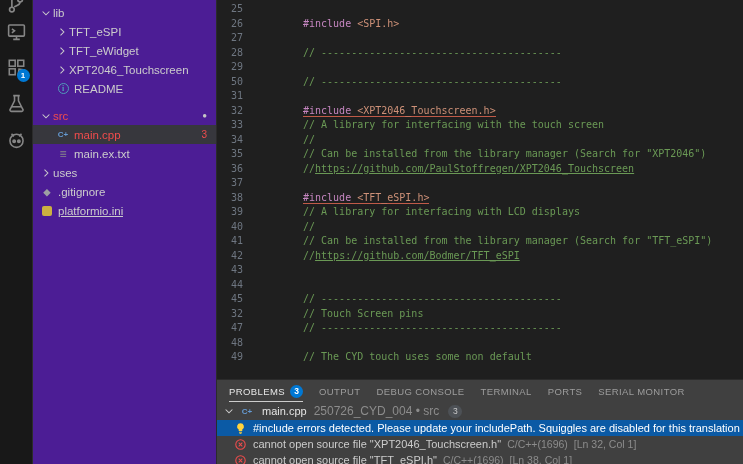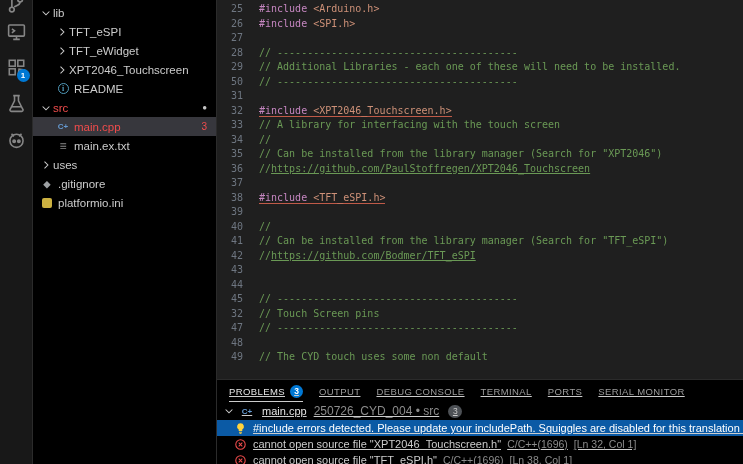--- a/index.html
+++ b/index.html
@@ -8,21 +8,21 @@
   .screen { width:743px; height:464px; overflow:hidden; position:relative; background:#1f1f1f; display:flex; }
 
   
   .activitybar { width:33px; background:#181818; border-right:1px solid #2b2b2b; display:flex; flex-direction:column; align-items:center; overflow:hidden; flex:none; }
   .ab-icon { width:33px; height:36px; display:flex; align-items:center; justify-content:center; position:relative; color:#868686; cursor:pointer; }
   .ab-icon.cropped { height:20px; margin-top:-7px; }
   .ab-icon svg { stroke:#868686; }
   .ab-badge { position:absolute; right:3px; bottom:3px; background:#0078d4; color:#fff; border-radius:50%; width:13px; height:13px; font-size:8px; line-height:13px; text-align:center; font-weight:bold; }
 
   
-  .sidebar { width:184px; background:#000000; border-right:1px solid #2b2b2b; padding-top:3px; font-size:11.5px; color:#cccccc; overflow:hidden; flex:none; }
+  .sidebar { width:184px; background:#4c1d95; border-right:1px solid #2b2b2b; padding-top:3px; font-size:11.5px; color:#cccccc; overflow:hidden; flex:none; }
   .ex-row { height:19px; display:flex; align-items:center; white-space:nowrap; cursor:pointer; }
   .ex-row.selected { background:#37373d; }
   .twisty { width:14px; flex:none; display:flex; align-items:center; justify-content:center; }
   .fi { width:16px; height:14px; flex:none; display:flex; align-items:center; justify-content:center; margin-right:3px; font-weight:bold; }
   .fi-info { color:#519aba; }
   .fi-info i { font-style:normal; border:1px solid #519aba; border-radius:50%; width:11px; height:11px; line-height:10px; font-size:8px; text-align:center; display:block; font-family:"Liberation Serif",serif; }
   .fi-cpp { color:#659ad2; font-size:8px; }
   .fi-txt { color:#8a8a8a; font-size:12px; font-weight:normal; }
   .fi-git { color:#9da0a3; font-size:9px; }
   .fi-ini b { display:block; width:10px; height:10px; border-radius:2px; background:#ccb141; }
@@ -30,31 +30,31 @@
   .ex-label.err { color:#f14c4c; }
   .ex-right { margin-left:auto; padding-right:9px; font-size:10px; }
   .ex-right.err { color:#f14c4c; }
   .ex-right.dot { color:#c5c5c5; font-size:8px; }
 
   
   .main { flex:1; display:flex; flex-direction:column; min-width:0; }
 
   
   .editor { height:379px; overflow:hidden; padding-top:2px; font-family:"DejaVu Sans Mono", monospace; font-size:10px; background:#1f1f1f; cursor:text; }
-  .code-line { display:flex; height:14.5px; line-height:14.5px; white-space:pre; }
+  .code-line { display:flex; height:14.5px; line-height:14.5px; white-space:pre;gap:44px; }
   .ln { width:26px; flex:none; text-align:right; color:#6e7681; }
   .lc { padding-left:16px; }
   .tok-pp  { color:#c586c0; }
   .tok-hdr { color:#ce9178; }
   .tok-cmt { color:#6a9955; }
   .tok-lnk { color:#6a9955; text-decoration:underline; cursor:pointer; }
   .tok-u   { border-bottom:1px solid #c05a48; }
 
   
-  .panel { flex:1; border-top:1px solid #2b2b2b; background:#000000; color:#cccccc; overflow:hidden;text-decoration:underline; }
+  .panel { flex:1; border-top:1px solid #2b2b2b; background:#404040; color:#cccccc; overflow:hidden; }
   .panel-tabs { height:22px; display:flex; align-items:center; gap:16px; padding:0 12px; font-size:9.5px; letter-spacing:.4px; color:#9d9d9d; }
   .tab { display:flex; align-items:center; gap:5px; height:100%; cursor:pointer; }
   .tab.active { color:#e7e7e7; box-shadow:inset 0 -1px 0 #cccccc; }
   .tab-badge { background:#0078d4; color:#fff; border-radius:8px; min-width:13px; height:13px; font-size:8.5px; line-height:13px; text-align:center; font-weight:bold; letter-spacing:0; }
   .pgroup { height:18px; display:flex; align-items:center; padding-left:6px; gap:4px; font-size:11px; cursor:pointer; }
   .pgroup .fname { color:#e4e4e4; }
   .pgroup .dim { color:#8c8c8c; font-size:12px; margin-left:3px; }
   .group-badge { background:#4d5156; color:#ccc; border-radius:8px; min-width:14px; height:13px; font-size:8.5px; line-height:13px; text-align:center; margin-left:5px; }
   .prow { height:16px; display:flex; align-items:center; padding-left:16px; gap:6px; font-size:11px; white-space:nowrap; overflow:hidden; cursor:pointer; }
   .prow.selected { background:#0b5aa5; color:#fff; }
@@ -138,21 +138,21 @@
             </svg>
           </span>
           <span class="ex-label">XPT2046_Touchscreen</span>
         </div>
         <div class="ex-row" style="padding-left: 22px;">
           <span class="fi fi-info">
             <i>i</i>
           </span>
           <span class="ex-label">README</span>
         </div>
-        <div class="ex-row" style="padding-left: 6px;">
+        <div class="ex-row" style="padding-left: 6px; margin-top: 8px;">
           <span class="twisty">
             <svg width="12" height="12" viewBox="0 0 16 16" fill="none" stroke="#cccccc" stroke-width="1.4">
               <path d="M3.5 6l4.5 4.5L12.5 6"></path>
             </svg>
           </span>
           <span class="ex-label err">src</span>
           <span class="ex-right dot">●</span>
         </div>
         <div class="ex-row selected" style="padding-left: 22px;">
           <span class="fi fi-cpp">C+</span>
@@ -168,45 +168,45 @@
             <svg width="12" height="12" viewBox="0 0 16 16" fill="none" stroke="#cccccc" stroke-width="1.4">
               <path d="M6 3.5l4.5 4.5L6 12.5"></path>
             </svg>
           </span>
           <span class="ex-label">uses</span>
         </div>
         <div class="ex-row" style="padding-left: 6px;">
           <span class="fi fi-git">◆</span>
           <span class="ex-label">.gitignore</span>
         </div>
-        <div class="ex-row" style="padding-left: 6px;">
+        <div class="ex-row" style="padding-left: 6px; text-decoration: underline;">
           <span class="fi fi-ini">
             <b></b>
           </span>
           <span class="ex-label">platformio.ini</span>
         </div>
       </div>
   </div>
   <div class="main">
     <div class="editor" id="code-lines">
-        <div class="code-line"><span class="ln">25</span><span class="lc"><span class="tok-pp">#include </span><span class="tok-hdr">&lt;Arduino.h&gt;</span></span></div>
+        <div class="code-line"><span class="ln">25</span></div>
         <div class="code-line"><span class="ln">26</span><span class="lc"><span class="tok-pp">#include </span><span class="tok-hdr">&lt;SPI.h&gt;</span></span></div>
         <div class="code-line"><span class="ln">27</span><span class="lc"></span></div>
         <div class="code-line"><span class="ln">28</span><span class="lc"><span class="tok-cmt">// ----------------------------------------</span></span></div>
-        <div class="code-line"><span class="ln">29</span><span class="lc"><span class="tok-cmt">// Additional Libraries - each one of these will need to be installed.</span></span></div>
+        <div class="code-line"><span class="ln">29</span></div>
         <div class="code-line"><span class="ln">50</span><span class="lc"><span class="tok-cmt">// ----------------------------------------</span></span></div>
         <div class="code-line"><span class="ln">31</span><span class="lc"></span></div>
         <div class="code-line"><span class="ln">32</span><span class="lc"><span class="tok-pp tok-u">#include </span><span class="tok-hdr tok-u">&lt;XPT2046_Touchscreen.h&gt;</span></span></div>
         <div class="code-line"><span class="ln">33</span><span class="lc"><span class="tok-cmt">// A library for interfacing with the touch screen</span></span></div>
         <div class="code-line"><span class="ln">34</span><span class="lc"><span class="tok-cmt">//</span></span></div>
         <div class="code-line"><span class="ln">35</span><span class="lc"><span class="tok-cmt">// Can be installed from the library manager (Search for "XPT2046")</span></span></div>
         <div class="code-line"><span class="ln">36</span><span class="lc"><span class="tok-cmt">//</span><span class="tok-lnk">https://github.com/PaulStoffregen/XPT2046_Touchscreen</span></span></div>
         <div class="code-line"><span class="ln">37</span><span class="lc"></span></div>
         <div class="code-line"><span class="ln">38</span><span class="lc"><span class="tok-pp tok-u">#include </span><span class="tok-hdr tok-u">&lt;TFT_eSPI.h&gt;</span></span></div>
-        <div class="code-line"><span class="ln">39</span></div>
+        <div class="code-line"><span class="ln">39</span><span class="lc"><span class="tok-cmt">// A library for interfacing with LCD displays</span></span></div>
         <div class="code-line"><span class="ln">40</span><span class="lc"><span class="tok-cmt">//</span></span></div>
         <div class="code-line"><span class="ln">41</span><span class="lc"><span class="tok-cmt">// Can be installed from the library manager (Search for "TFT_eSPI")</span></span></div>
         <div class="code-line"><span class="ln">42</span><span class="lc"><span class="tok-cmt">//</span><span class="tok-lnk">https://github.com/Bodmer/TFT_eSPI</span></span></div>
         <div class="code-line"><span class="ln">43</span><span class="lc"></span></div>
         <div class="code-line"><span class="ln">44</span><span class="lc"></span></div>
         <div class="code-line"><span class="ln">45</span><span class="lc"><span class="tok-cmt">// ----------------------------------------</span></span></div>
         <div class="code-line"><span class="ln">32</span><span class="lc"><span class="tok-cmt">// Touch Screen pins</span></span></div>
         <div class="code-line"><span class="ln">47</span><span class="lc"><span class="tok-cmt">// ----------------------------------------</span></span></div>
         <div class="code-line"><span class="ln">48</span><span class="lc"></span></div>
         <div class="code-line"><span class="ln">49</span><span class="lc"><span class="tok-cmt">// The CYD touch uses some non default</span></span></div>

